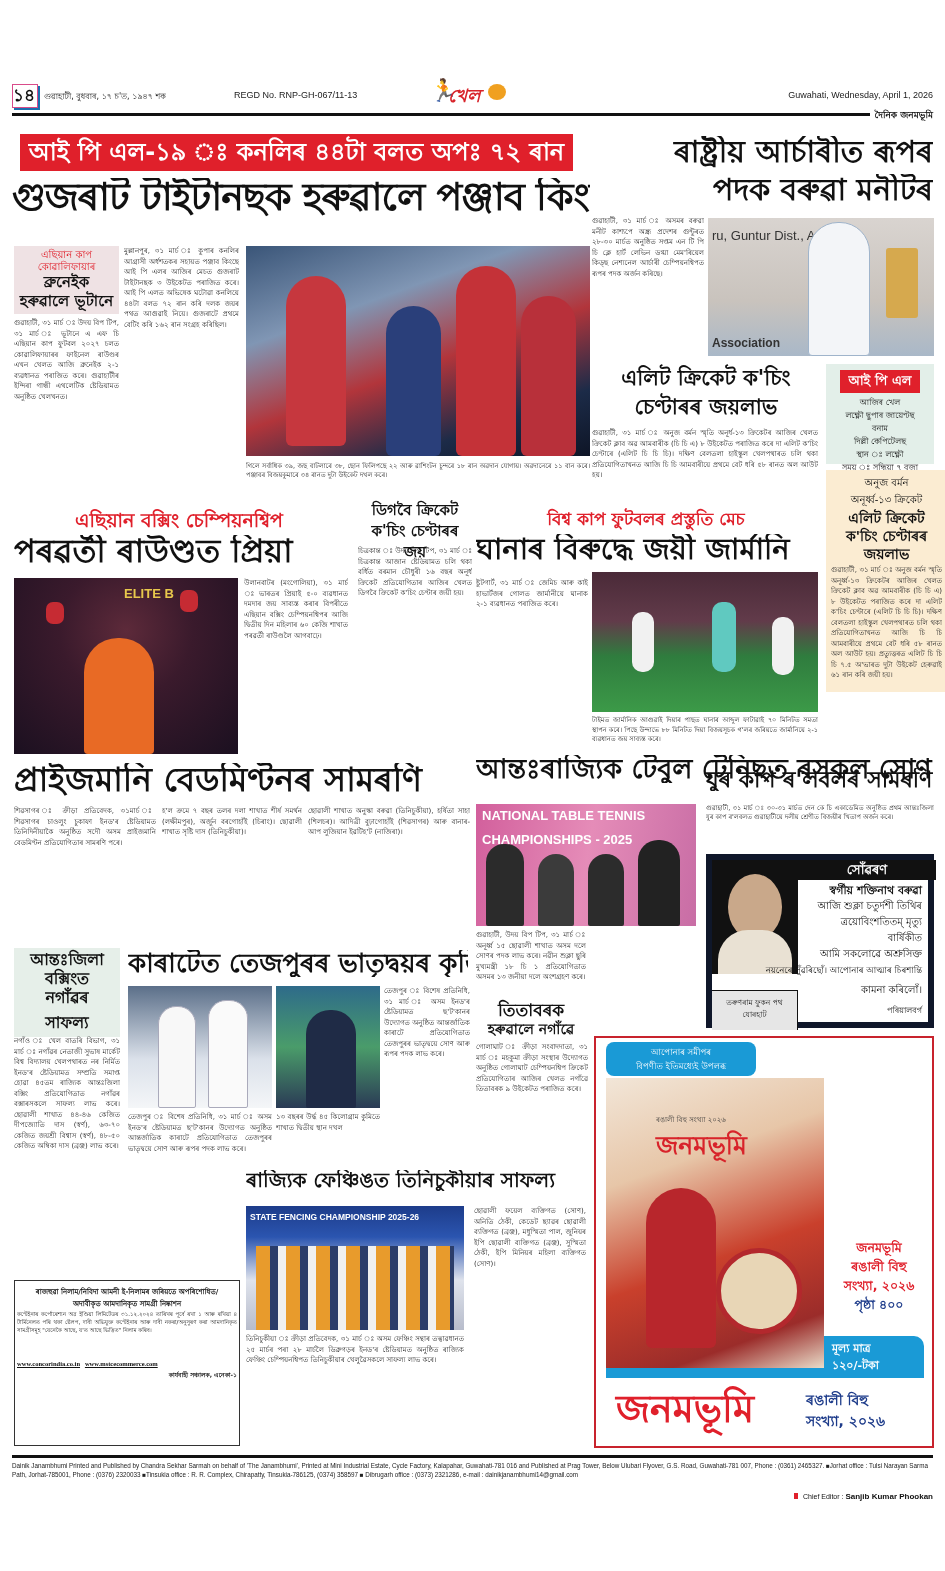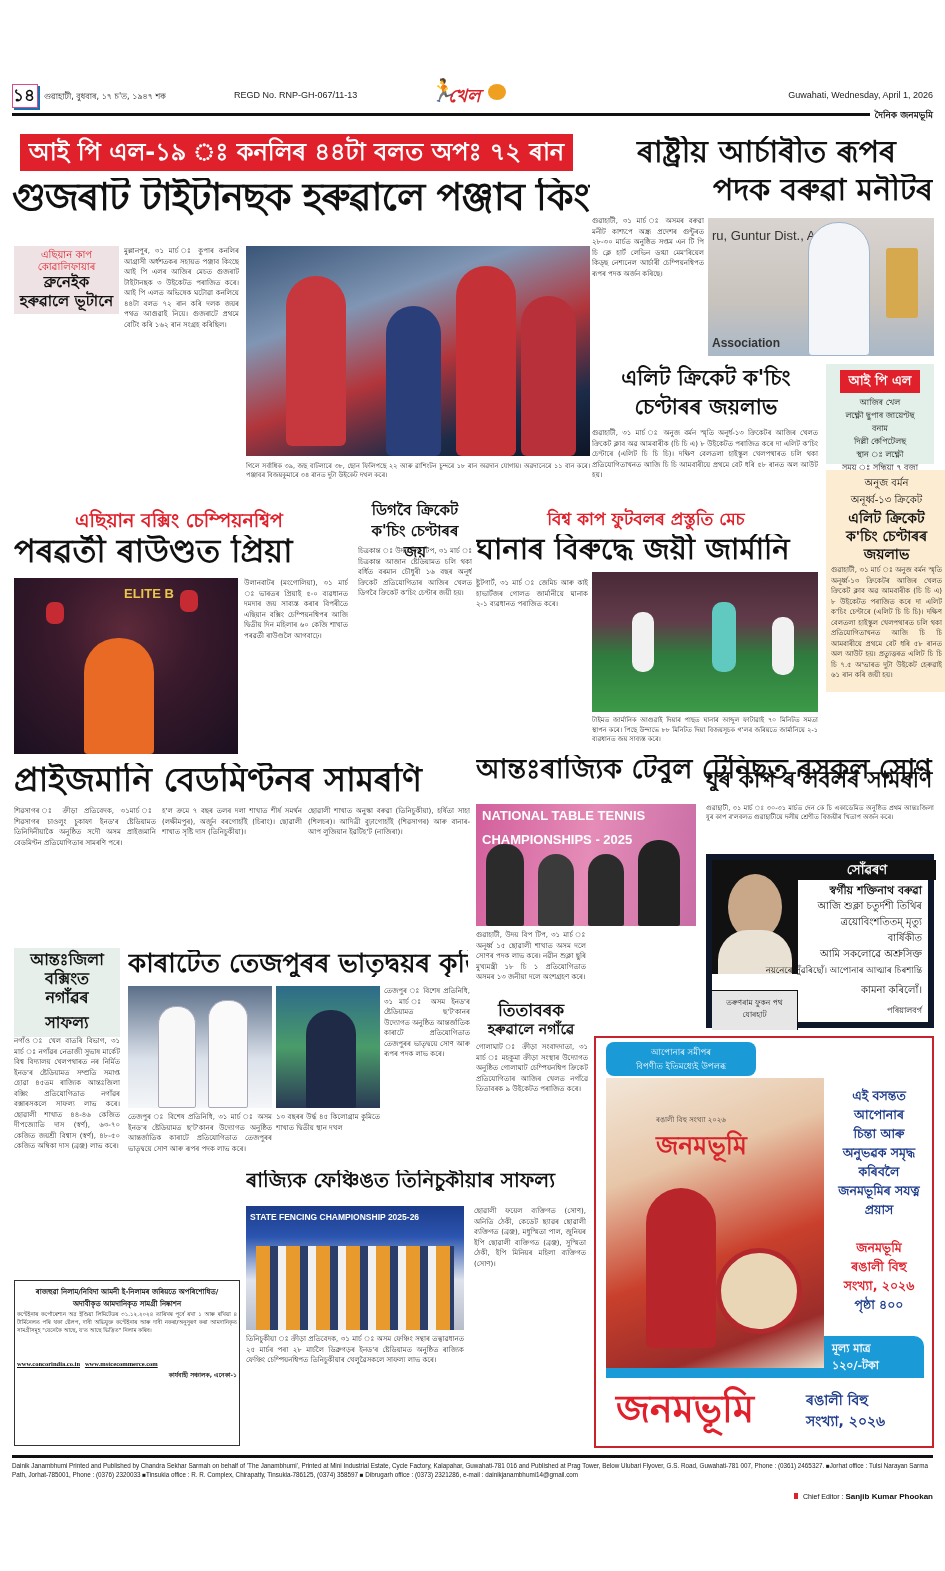--- a/index.html
+++ b/index.html
@@ -31,32 +31,33 @@
 <div class="abs" style="left:20px;top:134px;width:553px;height:37px;background:#e0202b;display:flex;align-items:center;justify-content:center">
   <span style="color:#fff;font-size:24px;font-weight:bold;white-space:nowrap">আই পি এল-১৯ ঃ কনলিৰ ৪৪টা বলত অপঃ ৭২ ৰান</span>
 </div>
 <div class="abs hl-big" style="left:12px;top:178px;width:578px;font-size:38px;letter-spacing:-1px">গুজৰাট টাইটানছক হৰুৱালে পঞ্জাব কিংছে</div>
 
 <div class="abs" style="left:14px;top:246px;width:105px;height:240px">
   <div style="background:#efe2e4;padding:3px;text-align:center">
     <div class="red" style="font-size:10px;line-height:12px">এছিয়ান কাপ কোৱালিফায়াৰ</div>
     <div style="font-size:15px;font-weight:bold;line-height:19px">ব্ৰুনেইক হৰুৱালে ভূটানে</div>
   </div>
+  <div class="body-text" style="margin-top:4px;height:170px">গুৱাহাটী, ৩১ মাৰ্চ ঃ উদয় বিপ টিপ, ৩১ মাৰ্চ ঃ ভূটানে এ এফ চি এছিয়ান কাপ ফুটবল ২০২৭ চলত কোৱালিফায়াৰৰ ফাইনেল ৰাউণ্ডৰ এখন খেলত আজি ব্ৰুনেইক ২-১ ব্যৱধানত পৰাজিত কৰে। গুৱাহাটীৰ ইন্দিৰা গান্ধী এথলেটিক ষ্টেডিয়ামত অনুষ্ঠিত খেলখনত।</div>
 </div>
 
 <div class="abs body-text" style="left:124px;top:246px;width:115px;height:232px">মুল্লানপুৰ, ৩১ মাৰ্চ ঃ কুপাৰ কনলিৰ আগ্ৰাসী অৰ্ধশতকৰ সহায়ত পঞ্জাব কিংছে আই পি এলৰ আজিৰ মেচত গুজৰাট টাইটানছক ৩ উইকেটত পৰাজিত কৰে। আই পি এলত অভিষেক ঘটোৱা কনলিয়ে ৪৪টা বলত ৭২ ৰান কৰি দলক জয়ৰ পথত আগুৱাই নিয়ে। গুজৰাটে প্ৰথমে বেটিং কৰি ১৬২ ৰান সংগ্ৰহ কৰিছিল।</div>
 <div class="abs photo" style="left:246px;top:246px;width:344px;height:210px;background:linear-gradient(160deg,#3a5578 0%,#8096b4 30%,#b2353b 55%,#1c2b48 80%,#0e1526 100%)">
   <div class="abs" style="left:40px;top:30px;width:60px;height:170px;border-radius:30px 30px 6px 6px;background:#c6373e"></div>
   <div class="abs" style="left:140px;top:60px;width:55px;height:150px;border-radius:28px 28px 6px 6px;background:#2a3f7a"></div>
   <div class="abs" style="left:210px;top:20px;width:60px;height:190px;border-radius:30px 30px 6px 6px;background:#c43238"></div>
   <div class="abs" style="left:275px;top:50px;width:55px;height:160px;border-radius:28px 28px 6px 6px;background:#b8303a"></div>
 </div>
 <div class="abs body-text" style="left:246px;top:462px;width:344px;height:30px;font-size:6.5px;line-height:9px">গিলে সৰ্বাধিক ৩৯, জছ বাটলাৰে ৩৮, ছোন ফিলিপছে ২২ আৰু ৱাশিংটন চুন্দৰে ১৮ ৰান অৱদান যোগায়। অৱদানেৰে ১১ বান কৰে। পঞ্জাবৰ বিজয়কুমাৰে ৩৪ ৰানত দুটা উইকেট দখল কৰে।</div>
 
-<div class="abs hl-big" style="left:600px;top:136px;width:333px;text-align:center;font-size:30px">ৰাষ্ট্ৰীয় আৰ্চাৰীত ৰূপৰ</div>
+<div class="abs hl-big" style="left:600px;top:136px;width:333px;text-align:right;font-size:30px">ৰাষ্ট্ৰীয় আৰ্চাৰীত ৰূপৰ</div>
 <div class="abs hl-big" style="left:600px;top:174px;width:333px;text-align:right;font-size:30px">পদক বৰুৱা মনীটৰ</div>
 <div class="abs body-text" style="left:592px;top:216px;width:112px;height:140px">গুৱাহাটী, ৩১ মাৰ্চ ঃ অসমৰ বৰুৱা মনীট কাশ্যপে অন্ধ্ৰ প্ৰদেশৰ গুন্টুৰত ২৮-৩০ মাৰ্চত অনুষ্ঠিত সপ্তম এন টি পি চি ক্লে হাৰ্ট লেভিন ডগ্মা মেম'ৰিয়েল কিড্‌ছ নেশ্যনেল আৰ্চাৰী চেম্পিয়নশ্বিপত ৰূপৰ পদক অৰ্জন কৰিছে।</div>
 <div class="abs photo" style="left:708px;top:218px;width:226px;height:138px;background:linear-gradient(180deg,#d9d4d0 0%,#c9c3bd 60%,#a9b8c8 100%)">
   <div class="abs" style="left:4px;top:10px;font-size:13px;color:#333;font-family:'Liberation Sans',sans-serif">ru, Guntur Dist., A.P.</div>
   <div class="abs" style="left:4px;top:118px;font-size:12px;color:#333;font-weight:bold;font-family:'Liberation Sans',sans-serif">Association</div>
   <div class="abs" style="left:100px;top:4px;width:62px;height:134px;border-radius:30px 30px 4px 4px;background:#f3f5f8;border:1px solid #9fb4cb"></div>
   <div class="abs" style="left:178px;top:30px;width:32px;height:70px;background:#d6a94e;border-radius:3px"></div>
 </div>
 
 <div class="abs hl-big" style="left:594px;top:364px;width:224px;font-size:21px;white-space:normal;text-align:center;line-height:29px">এলিট ক্ৰিকেট ক'চিং চেণ্টাৰৰ জয়লাভ</div>
@@ -196,29 +197,20 @@
     <div>আপোনাৰ সমীপৰ</div>
     <div>বিপণীত ইতিমধ্যেই উপলব্ধ</div>
   </div>
   <div class="abs photo" style="left:10px;top:40px;width:218px;height:290px;background:linear-gradient(160deg,#f2e6d8 0%,#e7c6a8 30%,#c9402c 60%,#9b2c2a 85%,#e9dcc9 100%)">
     <div class="abs" style="left:50px;top:36px;font-size:7px;color:#333">ৰঙালী বিহু সংখ্যা ২০২৬</div>
     <div class="abs" style="left:50px;top:48px;font-size:25px;font-weight:bold;color:#d8232a">জনমভূমি</div>
     <div class="abs" style="left:110px;top:170px;width:86px;height:86px;border-radius:50%;background:#e8d6b6;border:5px solid #b3282d"></div>
     <div class="abs" style="left:40px;top:110px;width:70px;height:160px;border-radius:36px 36px 6px 6px;background:#b8262c"></div>
   </div>
   <div class="abs" style="left:10px;top:330px;width:318px;height:10px;background:#1a9ad6"></div>
-  <div class="abs" style="left:230px;top:48px;width:106px;text-align:center;color:#1d3b8a;font-size:12.5px;line-height:19px;font-weight:bold">
-    <div>এই বসন্তত</div>
-    <div>আপোনাৰ</div>
-    <div>চিন্তা আৰু</div>
-    <div>অনুভৱক সমৃদ্ধ</div>
-    <div>কৰিবলৈ</div>
-    <div>জনমভূমিৰ সযত্ন</div>
-    <div>প্ৰয়াস</div>
-  </div>
   <div class="abs" style="left:230px;top:200px;width:106px;text-align:center;font-size:12.5px;line-height:19px;font-weight:bold">
     <div class="red">জনমভূমি</div>
     <div class="red">ৰঙালী বিহু</div>
     <div class="red">সংখ্যা, ২০২৬</div>
     <div style="color:#1d3b8a">পৃষ্ঠা ৪০০</div>
   </div>
   <div class="abs" style="left:228px;top:298px;width:100px;height:42px;background:#1a9ad6;border-radius:0 10px 10px 0;color:#fff;font-size:11px;line-height:17px;padding:4px 0 0 8px;font-weight:bold">
     <div>মূল্য মাত্ৰ</div>
     <div>১২০/-টকা</div>
   </div>

